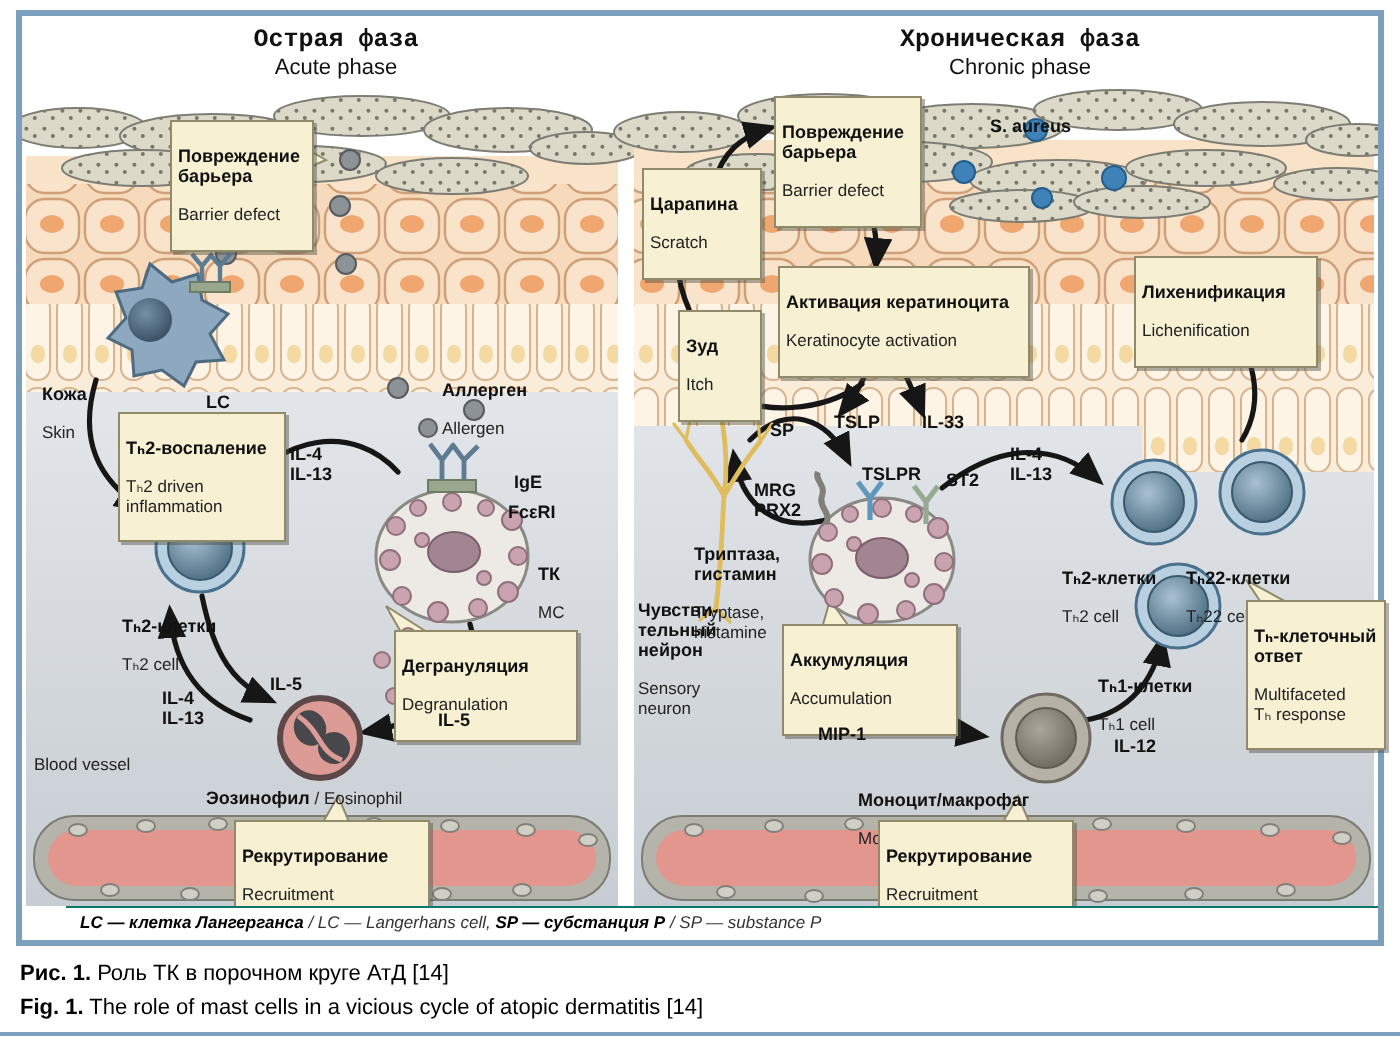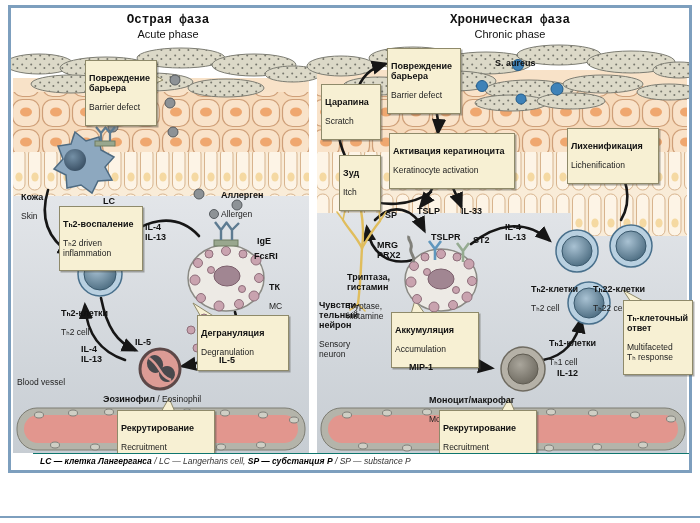--- a/index.html
+++ b/index.html
@@ -474,14 +474,18 @@
         <div class="ru">Рекрутирование</div>
         <div class="en">Recruitment</div>
       </div>
 
       <div class="legend">
         <span class="bi">LC — клетка Лангерганса</span><span class="i"> / LC — Langerhans cell, </span><span class="bi">SP — субстанция P</span><span class="i"> / SP — substance P</span>
       </div>
     </div>
   </div>
 
+  <div class="caption">
+    <div><span class="b">Рис. 1.</span><span> Роль ТК в порочном круге АтД [14]</span></div>
+    <div><span class="b">Fig. 1.</span><span> The role of mast cells in a vicious cycle of atopic dermatitis [14]</span></div>
+  </div>
   <div class="botrule"></div>
 </div>
 
 </body></html>

